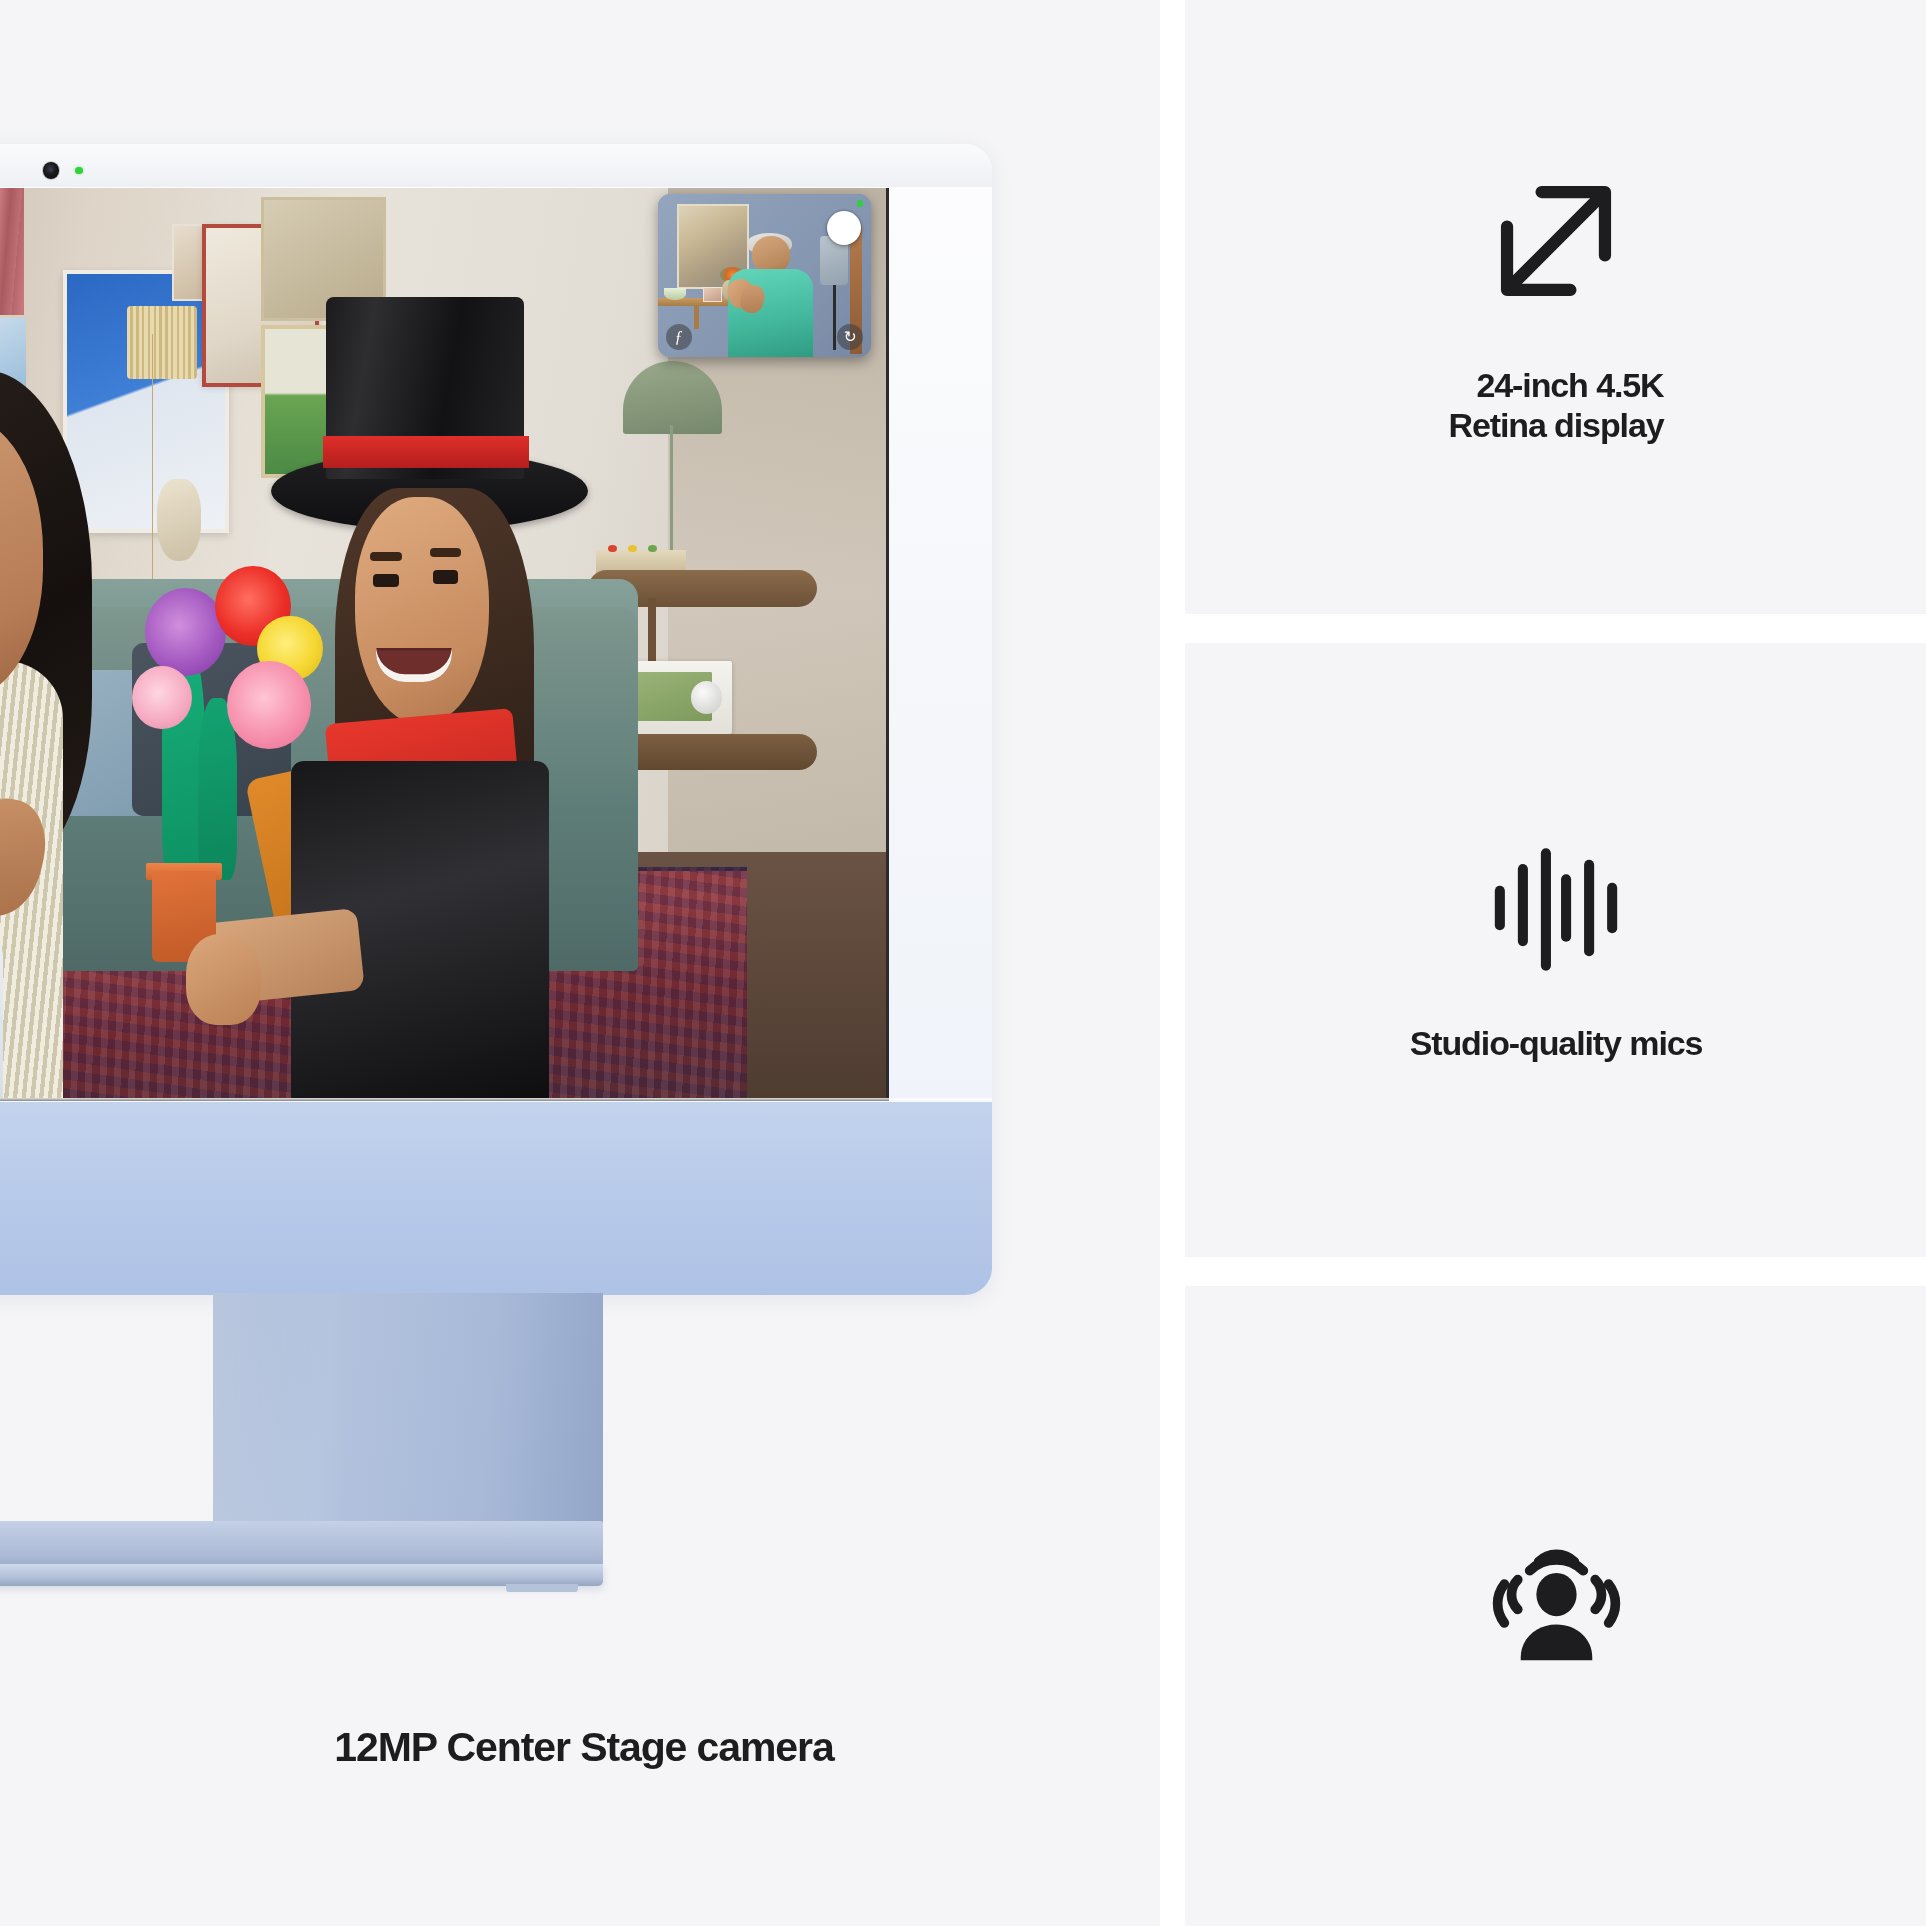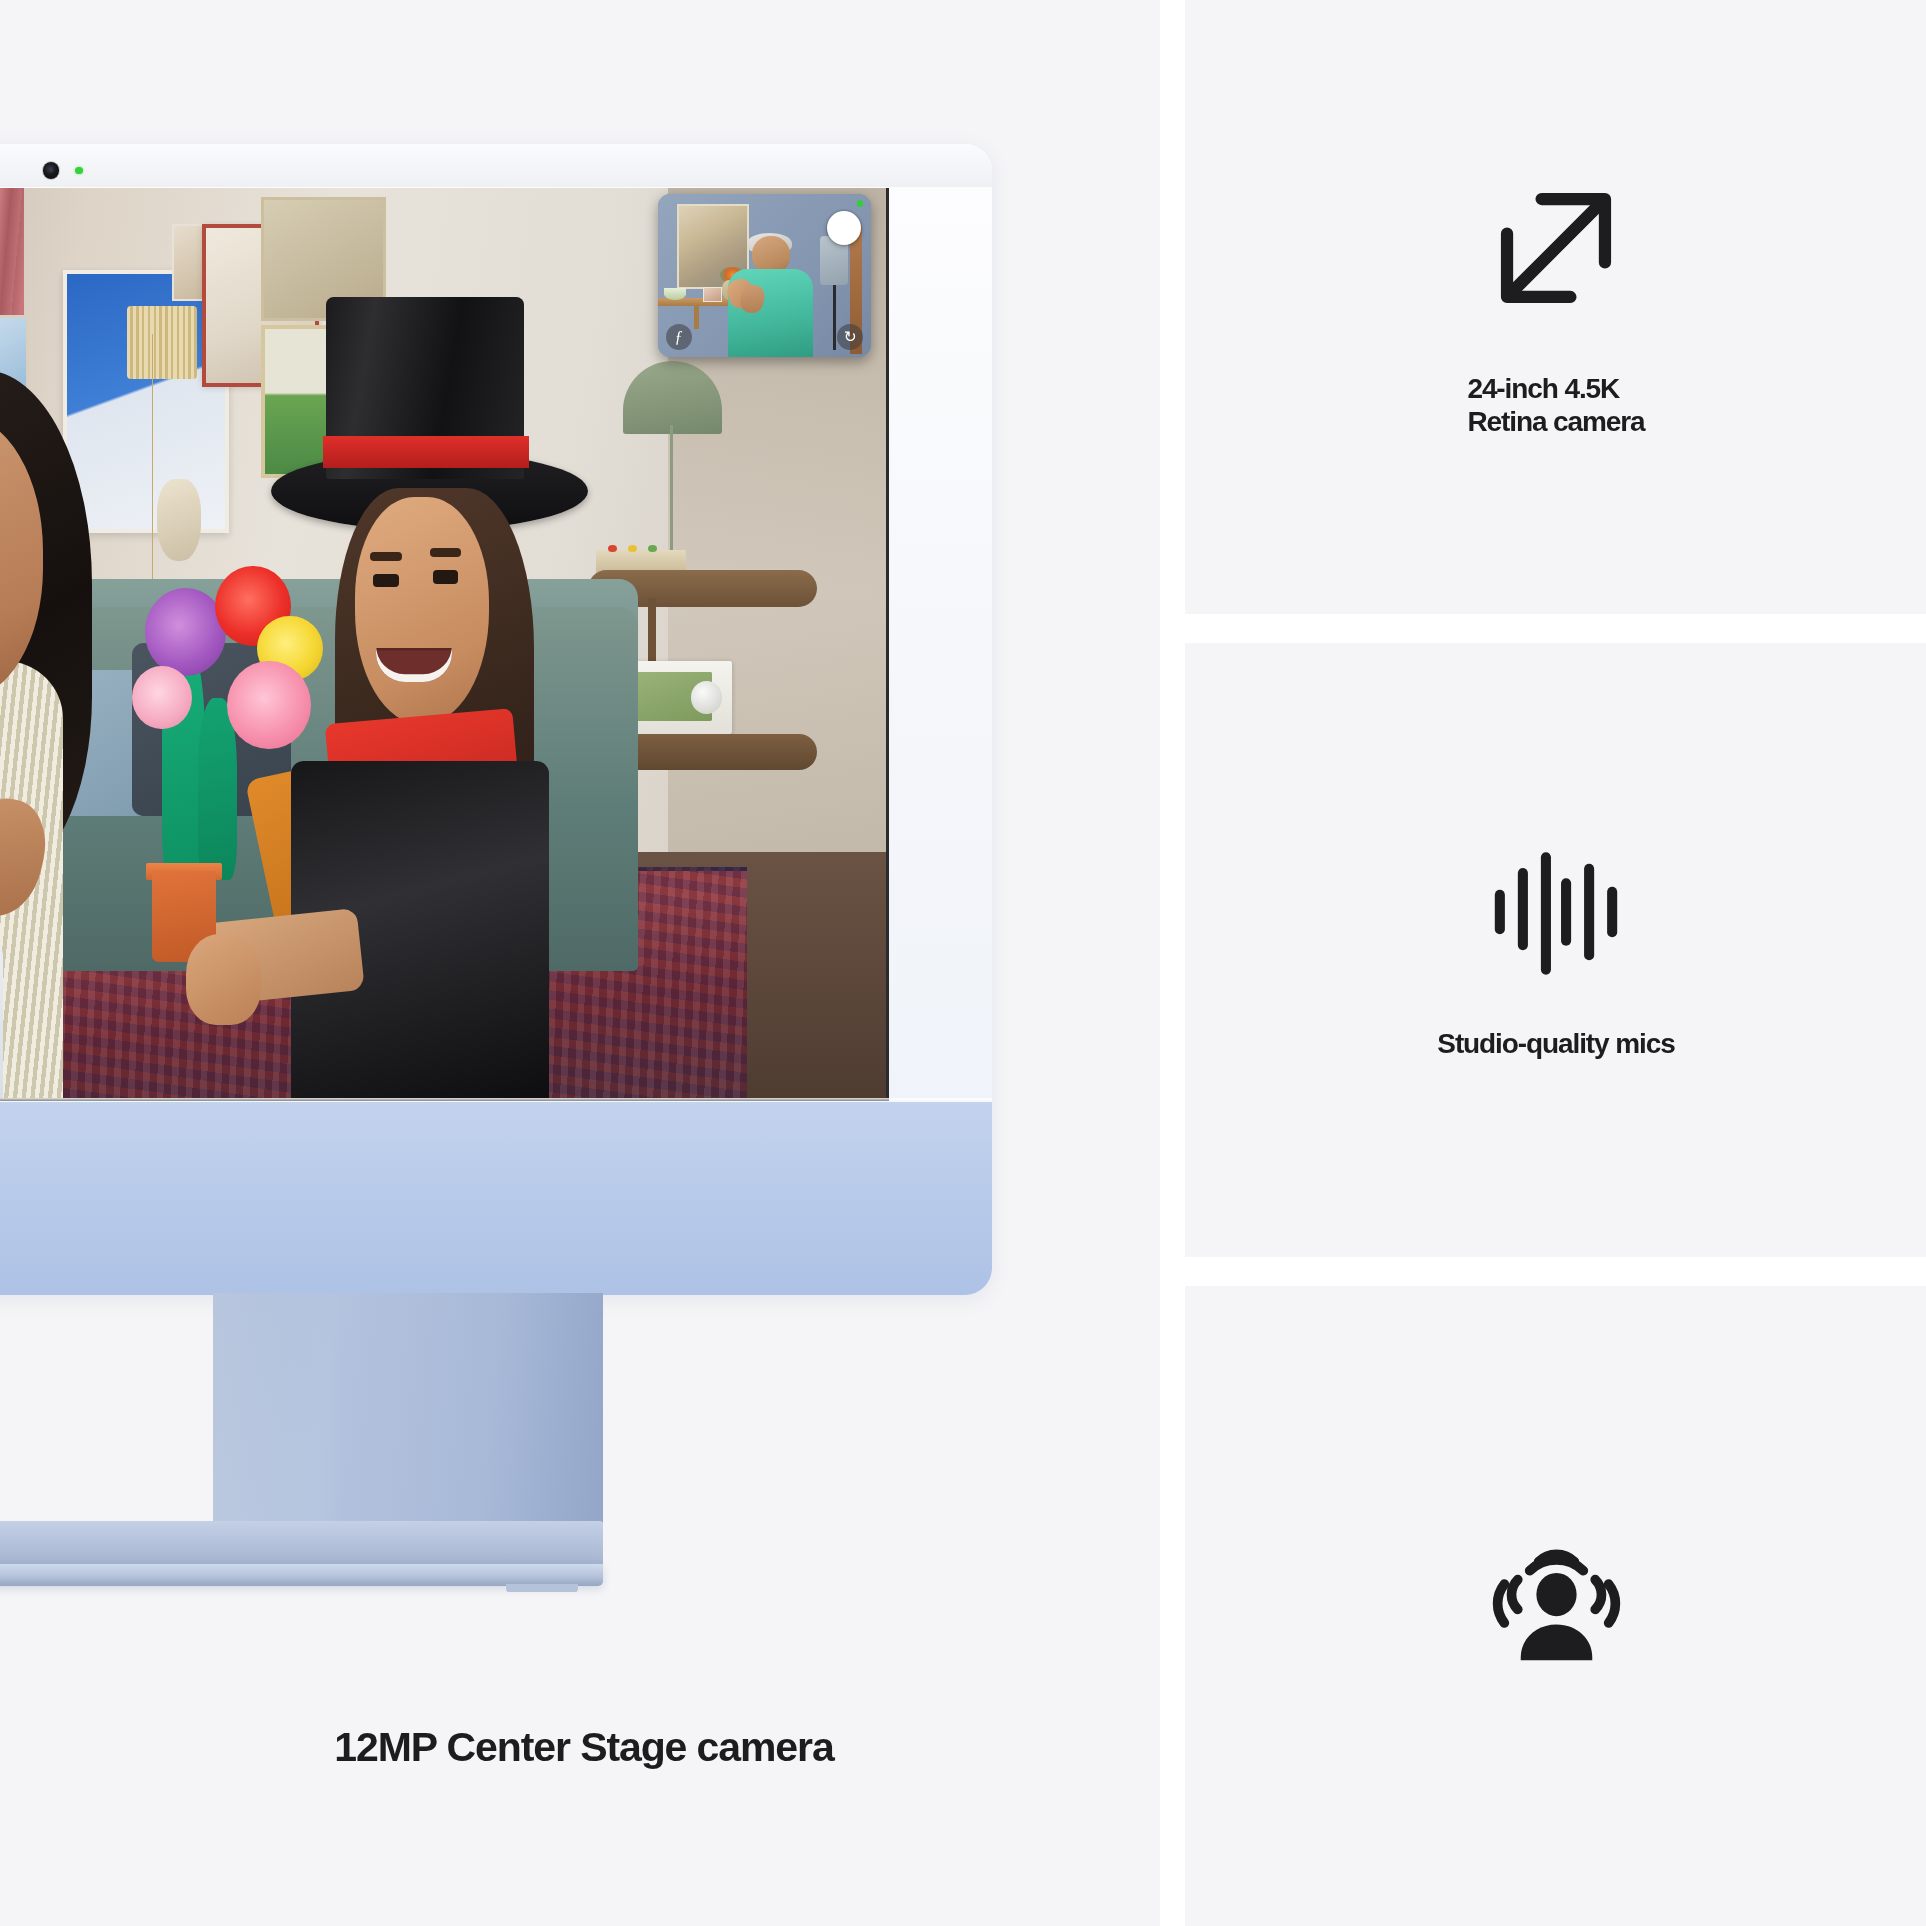--- a/index.html
+++ b/index.html
@@ -246,21 +246,21 @@
 
   
   .right-col{position:absolute;left:1185px;top:0;width:742px;height:1926px;}
   .tile{position:absolute;left:0;width:742px;background:#f5f5f7;
         display:flex;flex-direction:column;align-items:center;justify-content:center;}
   .tile-1{top:0;height:614px;}
   .tile-2{top:643px;height:614px;}
   .tile-3{top:1286px;height:640px;}
 
   .tile-icon{display:flex;align-items:center;justify-content:center;margin-bottom:0;}
-  .tile-label{margin-top:44px;text-align:left;font-size:28px;font-weight:700;
+  .tile-label{margin-top:44px;text-align:right;font-size:34px;font-weight:700;
     letter-spacing:-1.1px;line-height:1.17;color:#1d1d1f;}
   .t1 .tile-label{margin-top:53px;}
   .t2 .tile-label{}
   .t3 .tile-label{margin-top:50px;}
 </style>
 </head>
 <body>
 
 <div class="stage">
 
@@ -401,21 +401,21 @@
         <svg width="144" height="144" viewBox="0 0 100 100" aria-hidden="true">
           <g fill="none" stroke="#1d1d1f" stroke-width="8.5" stroke-linecap="round" stroke-linejoin="round">
             <path d="M40 16 H84 V60"></path>
             <path d="M82 18 L18 82"></path>
             <path d="M60 84 H16 V40"></path>
           </g>
         </svg>
       </div>
       <div class="tile-label">
         <div>24-inch 4.5K</div>
-        <div>Retina camera</div>
+        <div>Retina display</div>
       </div>
     </div>
 
     <div class="tile tile-2 t2">
       <div class="tile-icon">
         <svg width="144" height="144" viewBox="0 0 100 100" aria-hidden="true">
           <g stroke="#1d1d1f" stroke-width="7" stroke-linecap="round">
             <line x1="11" y1="38" x2="11" y2="62"></line>
             <line x1="27" y1="23" x2="27" y2="73"></line>
             <line x1="43" y1="12" x2="43" y2="90"></line>

